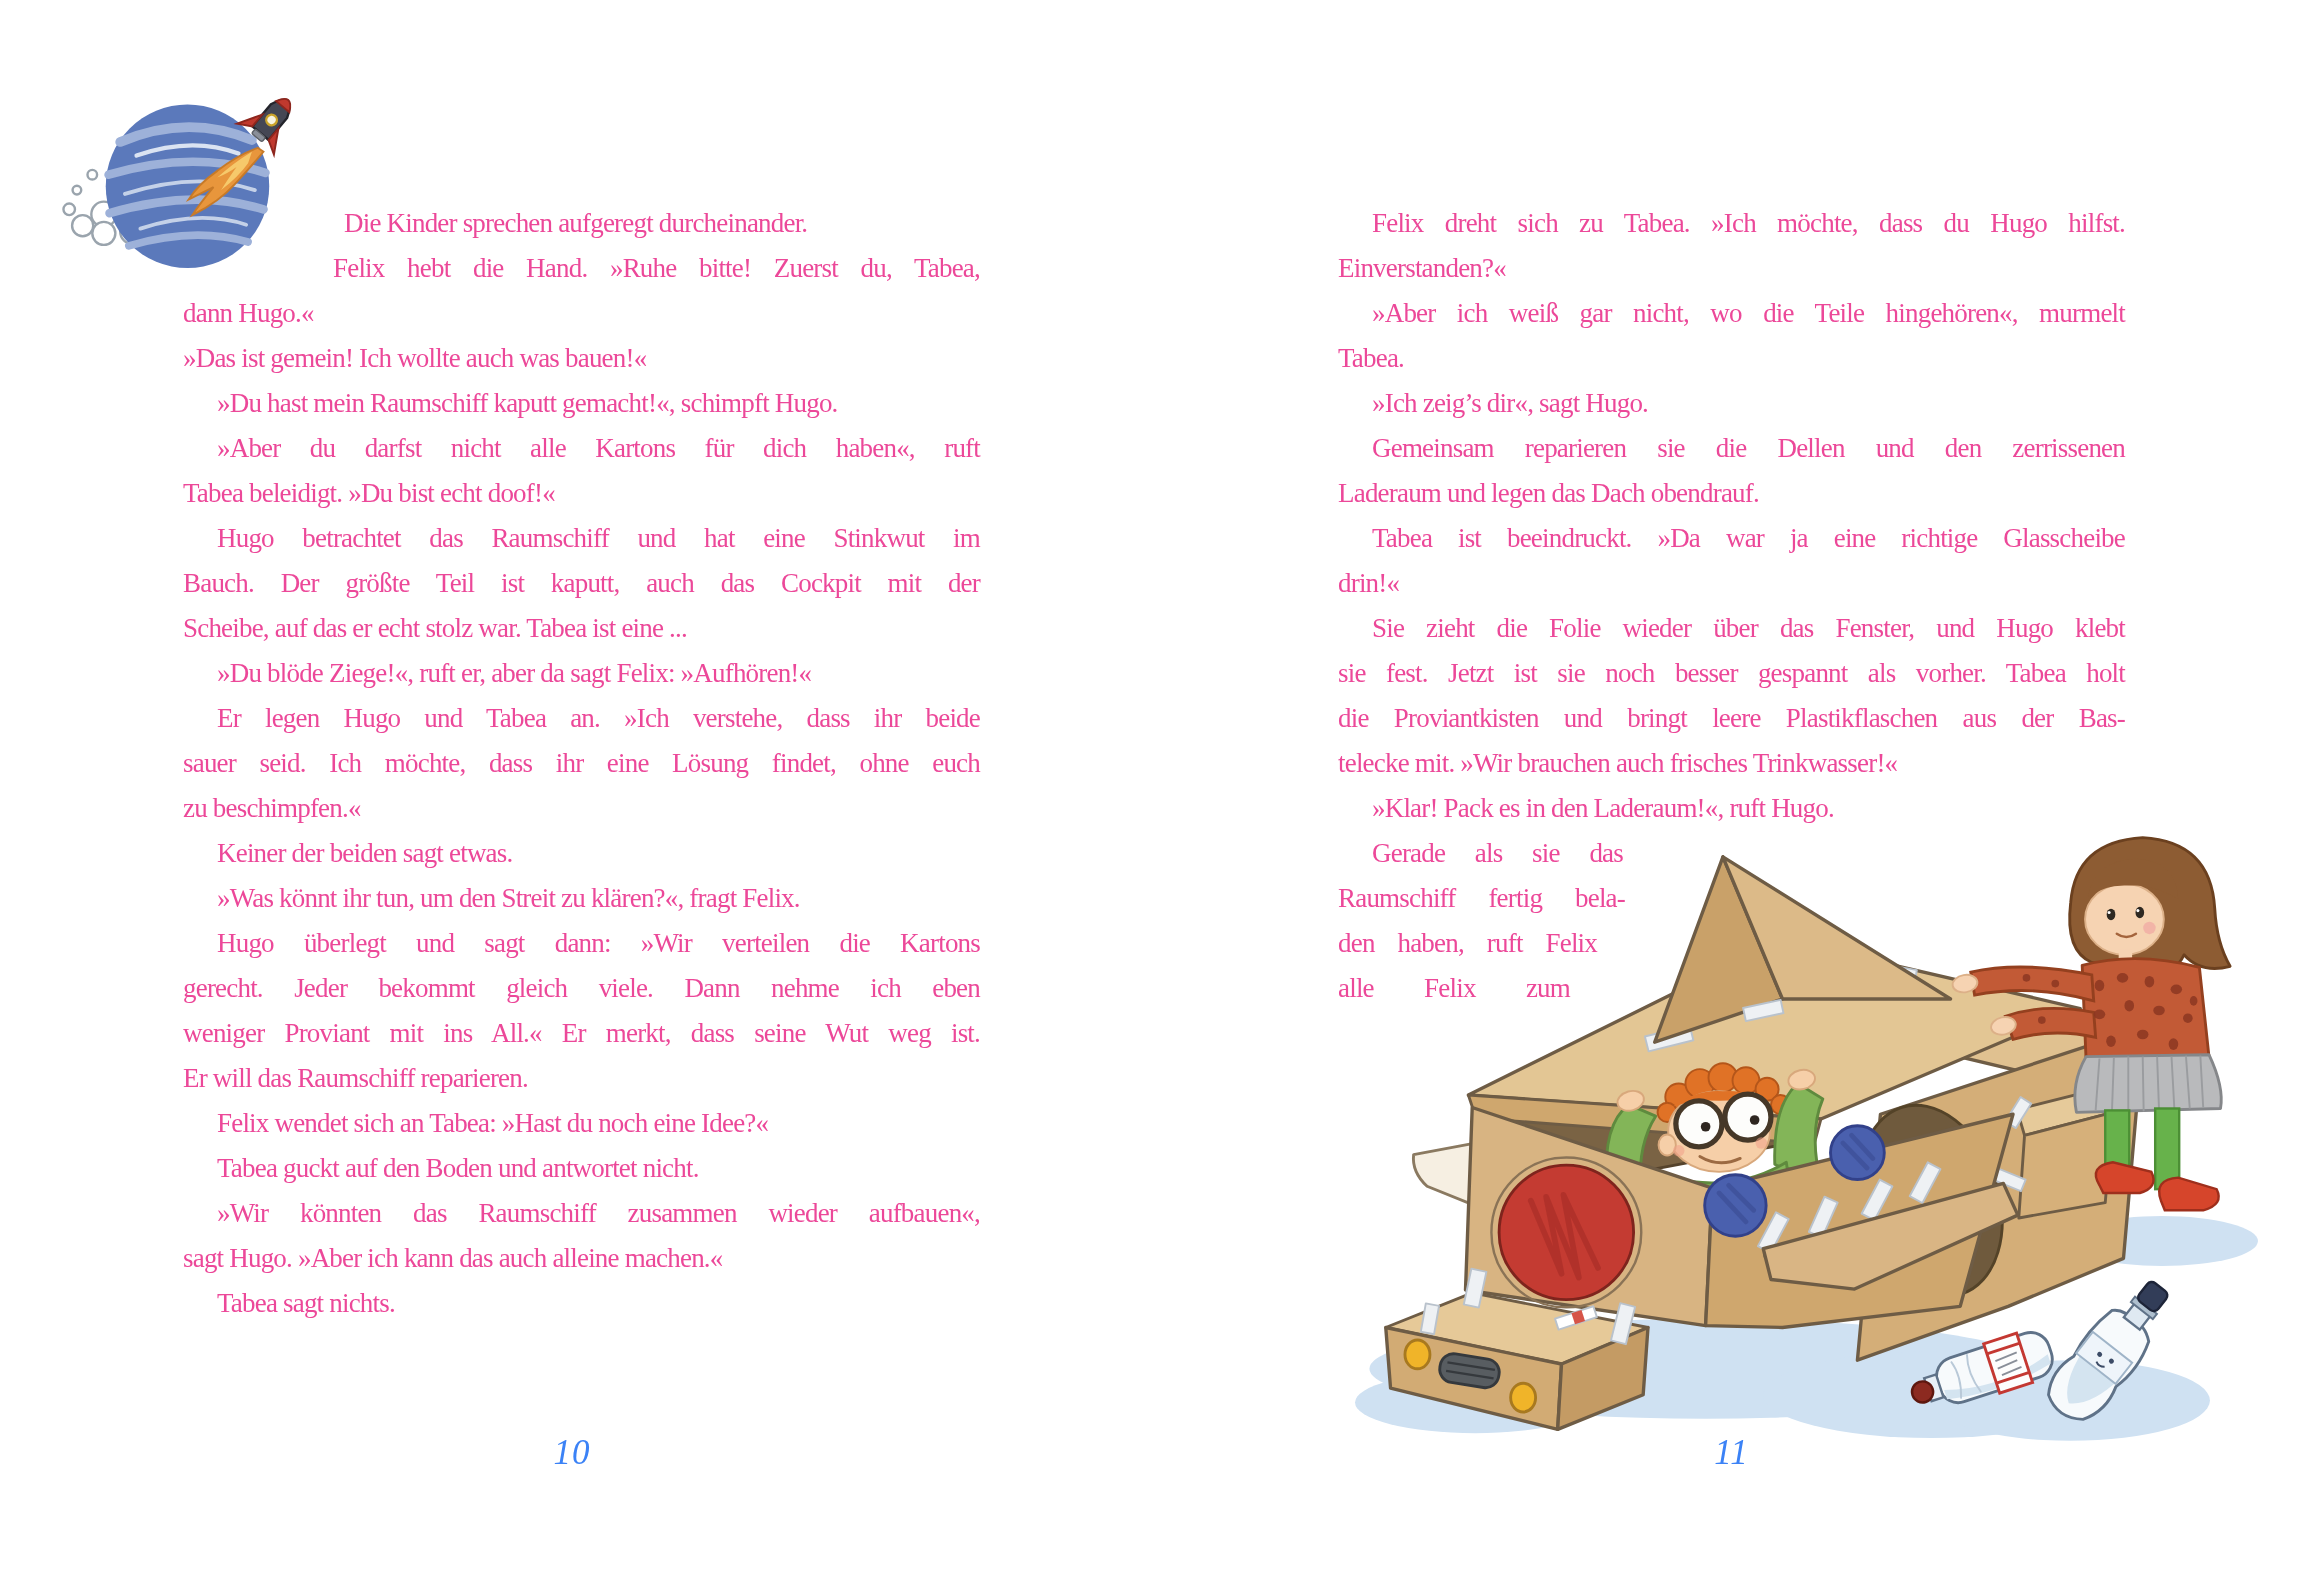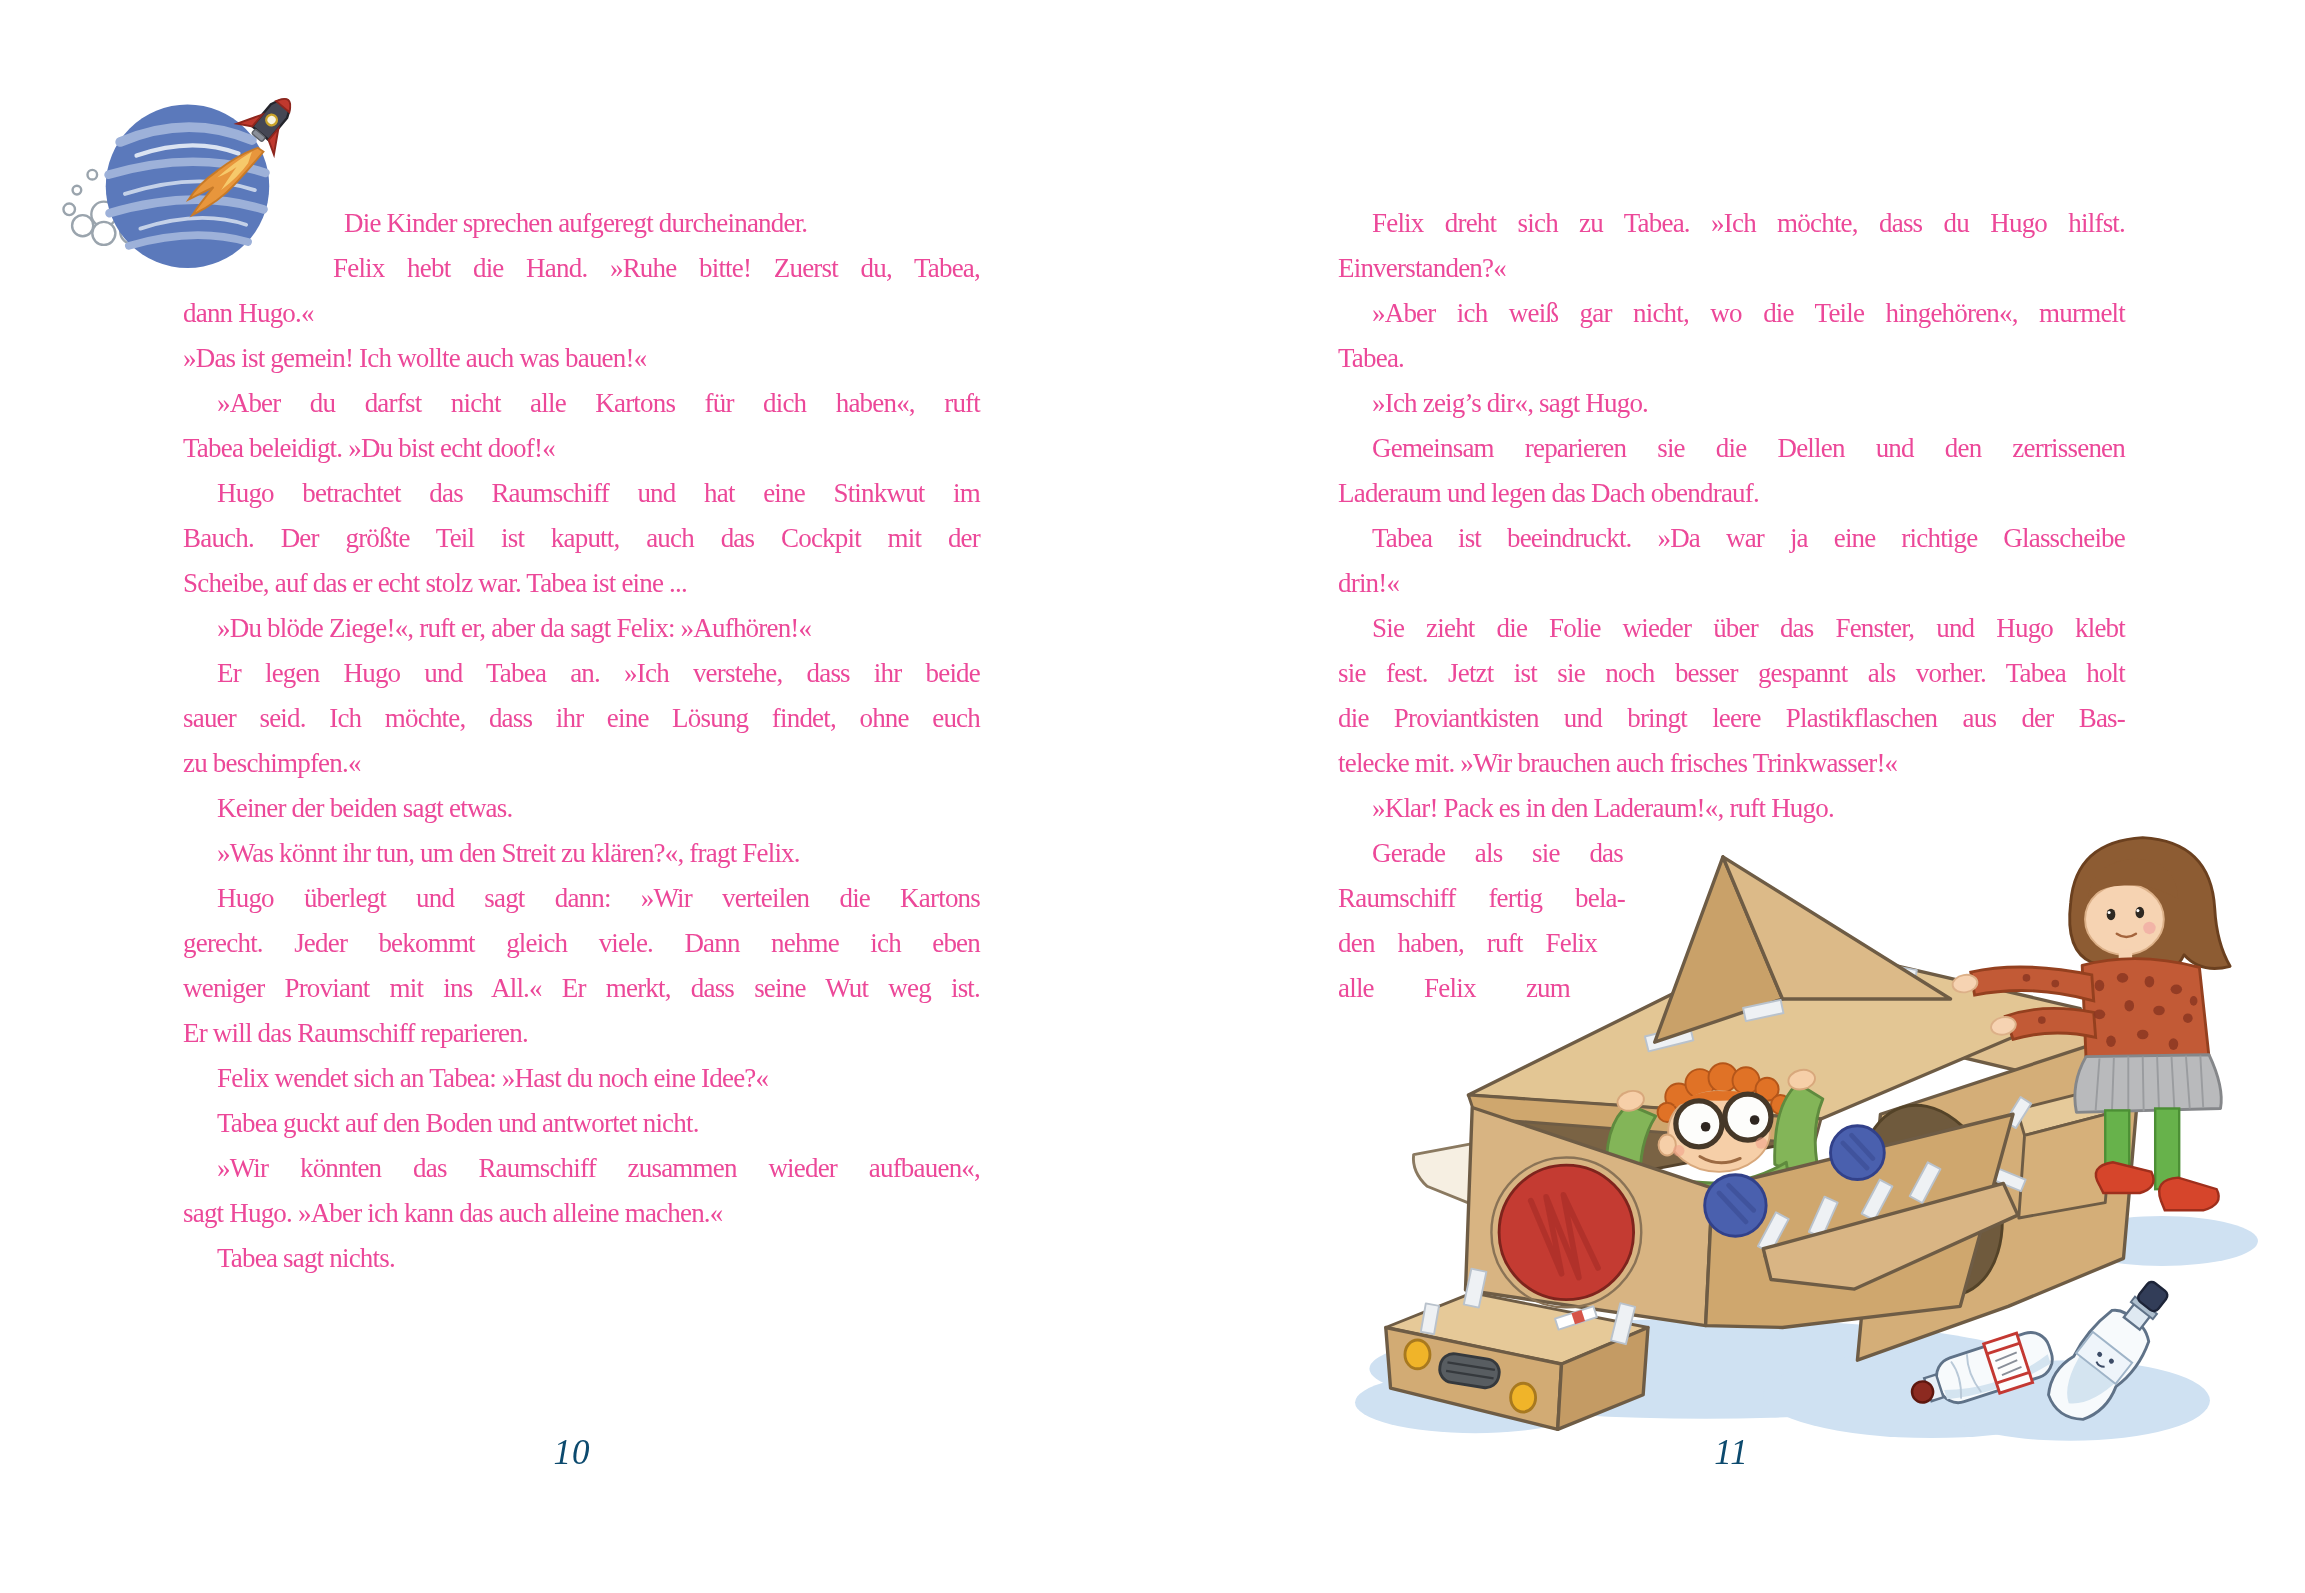--- a/index.html
+++ b/index.html
@@ -27,21 +27,21 @@
   .w1{margin-left:150px;}
   .w2{}
   
   .n1{width:285px;}
   .n2{width:287px;}
   .n3{width:259px;}
   .n4{width:232px;}
   
   .pnum{
     position:absolute;top:1433px;height:48px;
-    font-size:35px;color:#0c4a6e;
+    font-size:35px;color:#3b82f6;
     font-style:italic;letter-spacing:1px;
     text-align:center;
   }
   .pnum-left{left:183px;width:778px;}
   .pnum-right{left:1338px;width:787px;}
   
   .planet-illo{position:absolute;left:48px;top:67px;width:279px;height:226px;}
   .ship-illo{position:absolute;left:1331px;top:826px;width:975px;height:759px;}
   svg{display:block;}
 </style>
@@ -87,20 +87,21 @@
       <circle cx="235" cy="56" r="5.5" fill="#f8f4e0" stroke="#caa32a" stroke-width="2.5"></circle>
       <rect x="228" y="74" width="14" height="6" rx="2" fill="#8a8f99" stroke="#5b5f66" stroke-width="1.5"></rect>
     </g>
   </svg>
 
   <div class="col col-left">
     <div class="ln w0">Die Kinder sprechen aufgeregt durcheinander.</div>
     <div class="ln w1 j">Felix hebt die Hand. »Ruhe bitte! Zuerst du, Tabea,</div>
     <div class="ln w2">dann Hugo.«</div>
     <div class="ln">»Das ist gemein! Ich wollte auch was bauen!«</div>
+    <div class="ln in">»Du hast mein Raumschiff kaputt gemacht!«, schimpft Hugo.</div>
     <div class="ln in j">»Aber du darfst nicht alle Kartons für dich haben«, ruft</div>
     <div class="ln">Tabea beleidigt. »Du bist echt doof!«</div>
     <div class="ln in j">Hugo betrachtet das Raumschiff und hat eine Stinkwut im</div>
     <div class="ln j">Bauch. Der größte Teil ist kaputt, auch das Cockpit mit der</div>
     <div class="ln">Scheibe, auf das er echt stolz war. Tabea ist eine ...</div>
     <div class="ln in">»Du blöde Ziege!«, ruft er, aber da sagt Felix: »Aufhören!«</div>
     <div class="ln in j">Er legen Hugo und Tabea an. »Ich verstehe, dass ihr beide</div>
     <div class="ln j">sauer seid. Ich möchte, dass ihr eine Lösung findet, ohne euch</div>
     <div class="ln">zu beschimpfen.«</div>
     <div class="ln in">Keiner der beiden sagt etwas.</div>

